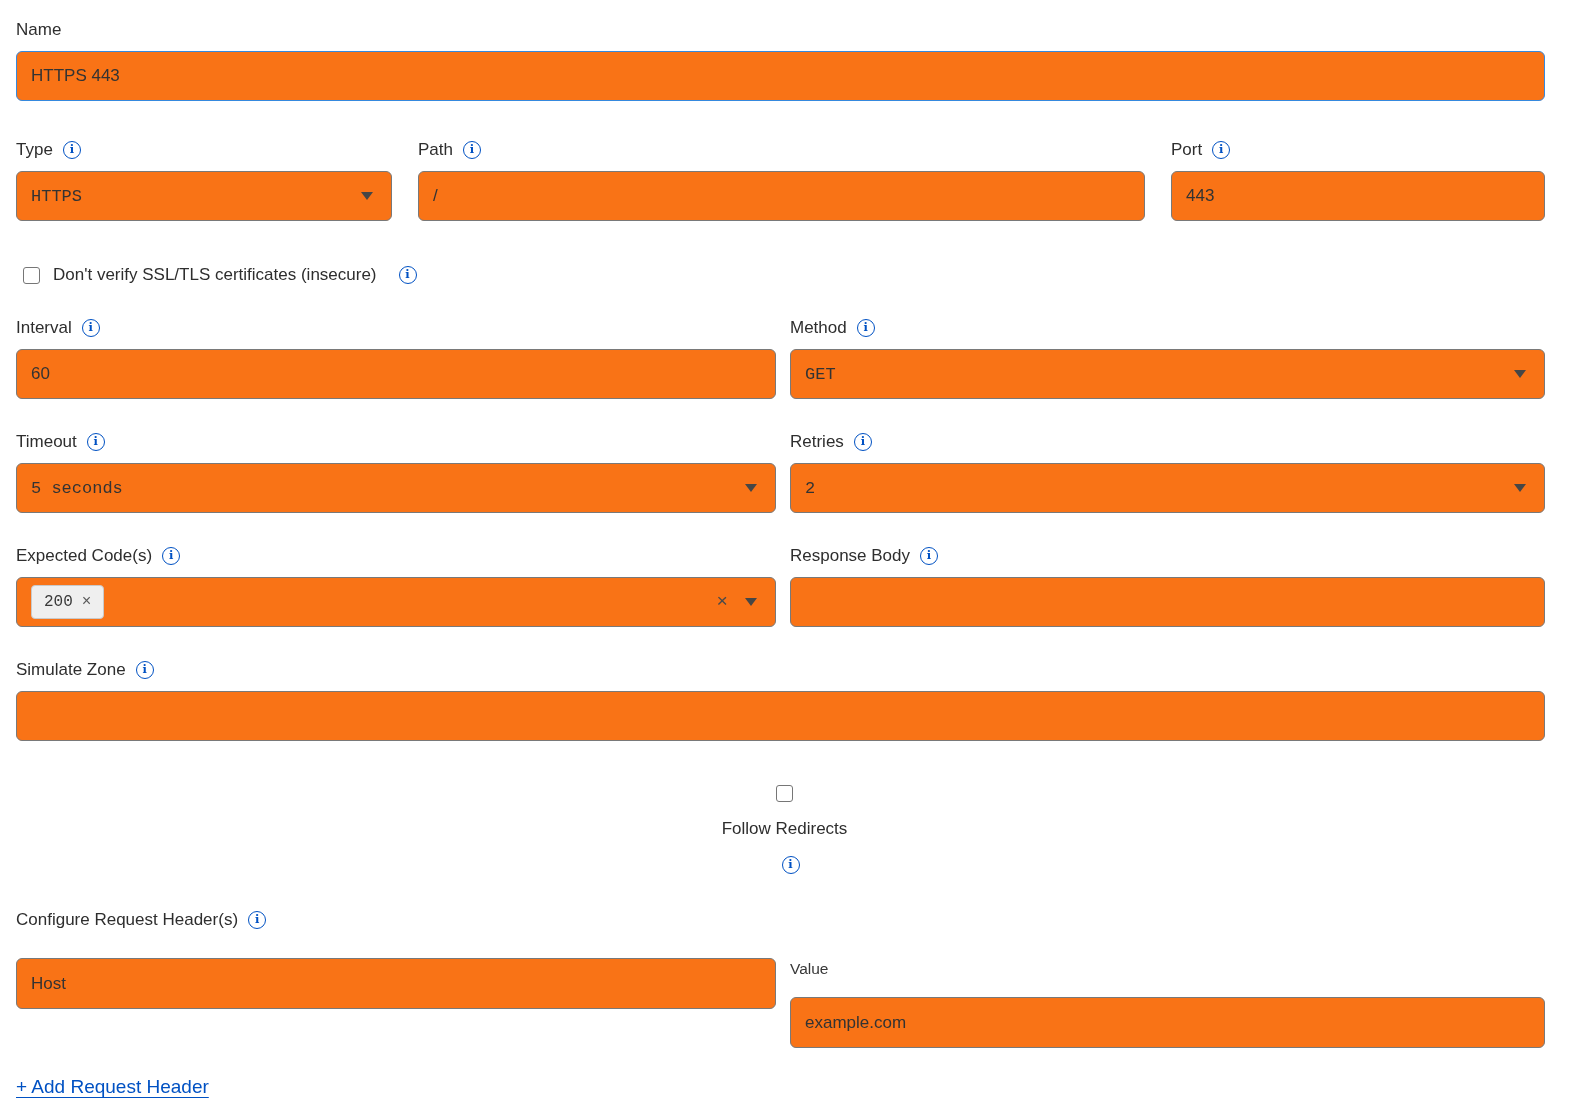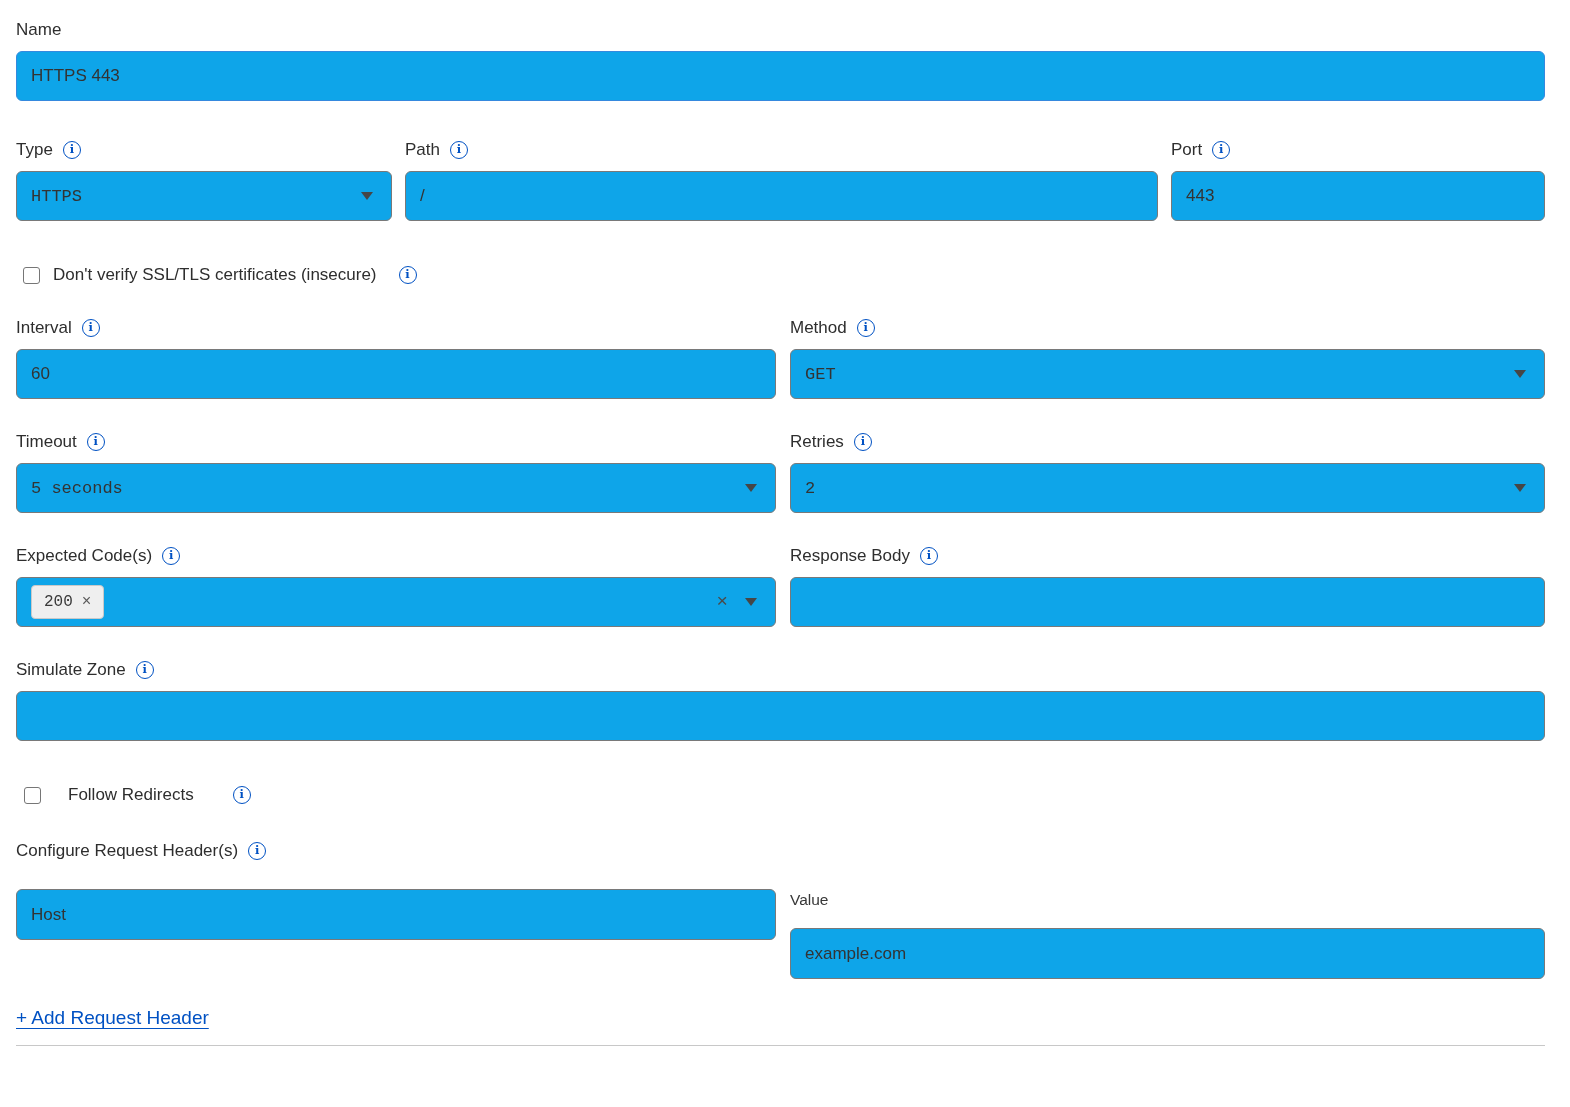--- a/index.html
+++ b/index.html
@@ -27,21 +27,21 @@
     border: 1.6px solid #0051c3; border-radius: 50%;
     color: #0051c3; font-family: "DejaVu Serif", serif;
     font-size: 11.5px; font-weight: 600; line-height: 1;
     cursor: pointer;
   }
 
   
   .text-input, .select, .multiselect {
     width: 100%; height: 50px;
     border: 1px solid #797979; border-radius: 6px;
-    background: #0ea5e9; font-size: 17px; color: #333;
+    background: #f97316; font-size: 17px; color: #333;
     padding: 12px 14px;
     font-family: "Liberation Sans", sans-serif;
     outline: none;
   }
   .text-input { display: block; }
   .text-input.focused { border: 1.6px solid #3589de; }
   .select, .multiselect {
     display: flex; align-items: center; justify-content: space-between;
     cursor: pointer; user-select: none; font-family: Liberation Mono, monospace;
   }
@@ -62,42 +62,42 @@
     height: 34px; padding: 0 12px;
     background: #efefef; border: 1px solid #c9c9c9; border-radius: 4px;
     font-size: 16px; color: #3a3a3a;
   }
   .tag .remove-x { color: #5a5a5a; font-size: 16px; cursor: pointer; }
   .ms-right { display: flex; align-items: center; gap: 17px; }
   .clear-x { color: #4a4a4a; font-size: 19px; line-height: 1; cursor: pointer; }
 
   
   .row { display: flex; gap: 14px; }
-  .row-triple { margin-top: 38px; gap: 13px; }
+  .row-triple { margin-top: 38px; gap: 26px; }
   .col-type { width: 376px; flex: 0 0 376px; }
   .col-path { flex: 1 1 auto; }
   .col-port { width: 374px; flex: 0 0 374px; }
   .row-double { margin-top: 32px; }
   .row-double.tight { margin-top: 32px; }
   .col-left { width: 760px; flex: 0 0 760px; }
   .col-right { flex: 1 1 auto; }
 
   
   .checkbox-row {
     display: flex; align-items: center;
     font-size: 17px; color: #2e2e2e;
   }
   .checkbox {
     width: 17px; height: 17px; flex: 0 0 17px;
     border: 1px solid #767676; border-radius: 3px; background: #fff;
     cursor: pointer;
   }
   .ssl-row { margin-top: 44px; padding-left: 7px; gap: 13px; }
   .ssl-row .info-icon { margin-left: 9px; }
-  .follow-row { margin-top: 44px; padding-left: 8px; gap: 27px; }
+  .follow-row { margin-top: 44px; padding-left: 8px; gap: 17px; flex-direction: column; }
   .follow-row .info-icon { margin-left: 12px; }
 
   
   .advanced-row { margin-top: 37px; }
   .link {
     color: #0051c3; font-size: 19px; text-decoration: underline;
     text-underline-offset: 4px; cursor: pointer;
   }
   .section-label-row { margin-top: 35px; margin-bottom: 0; }
   .headers-row { margin-top: 28px; }

